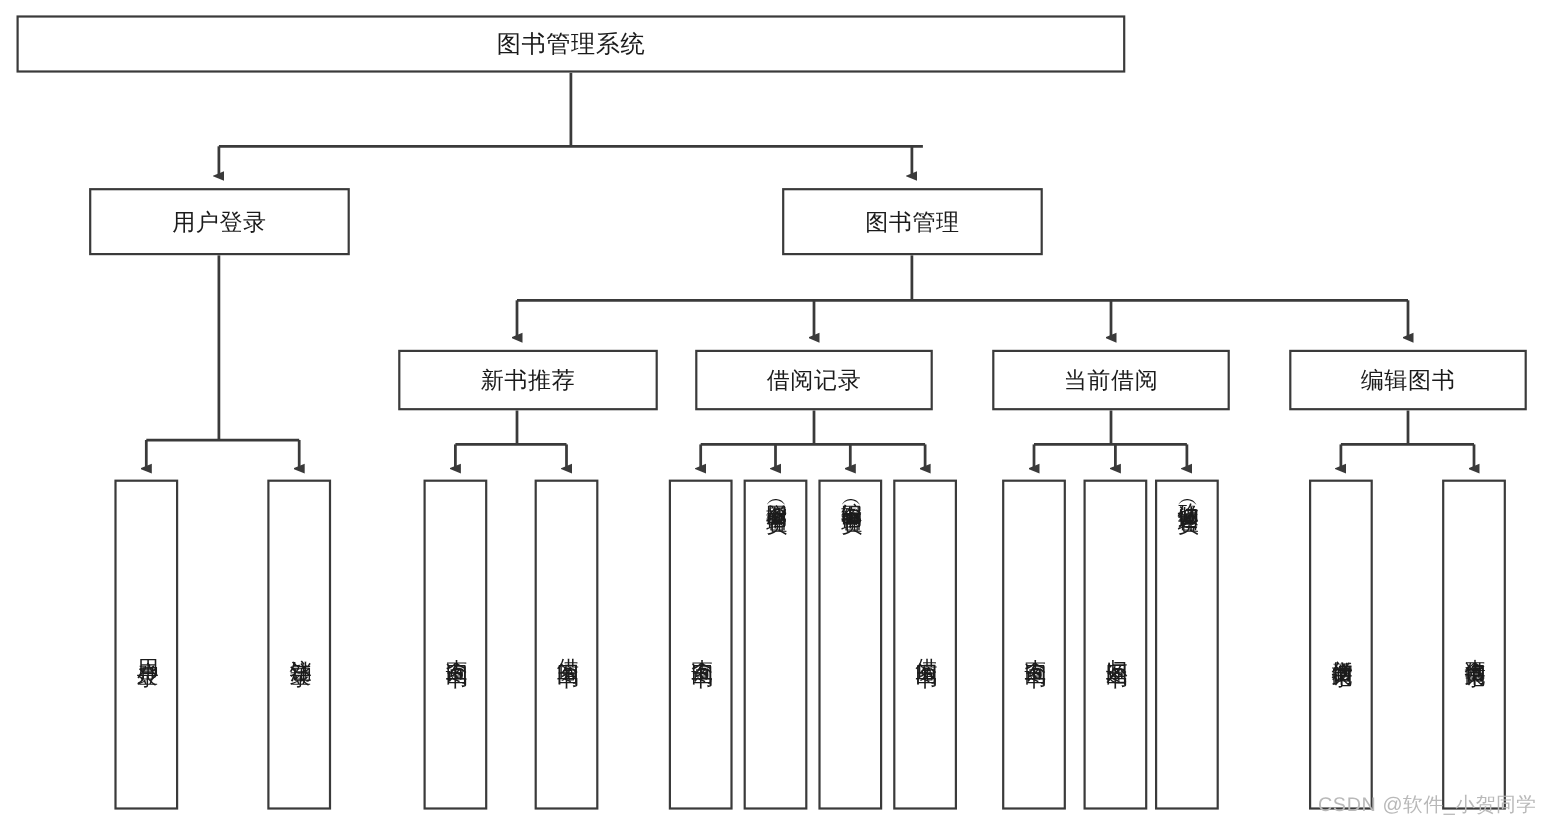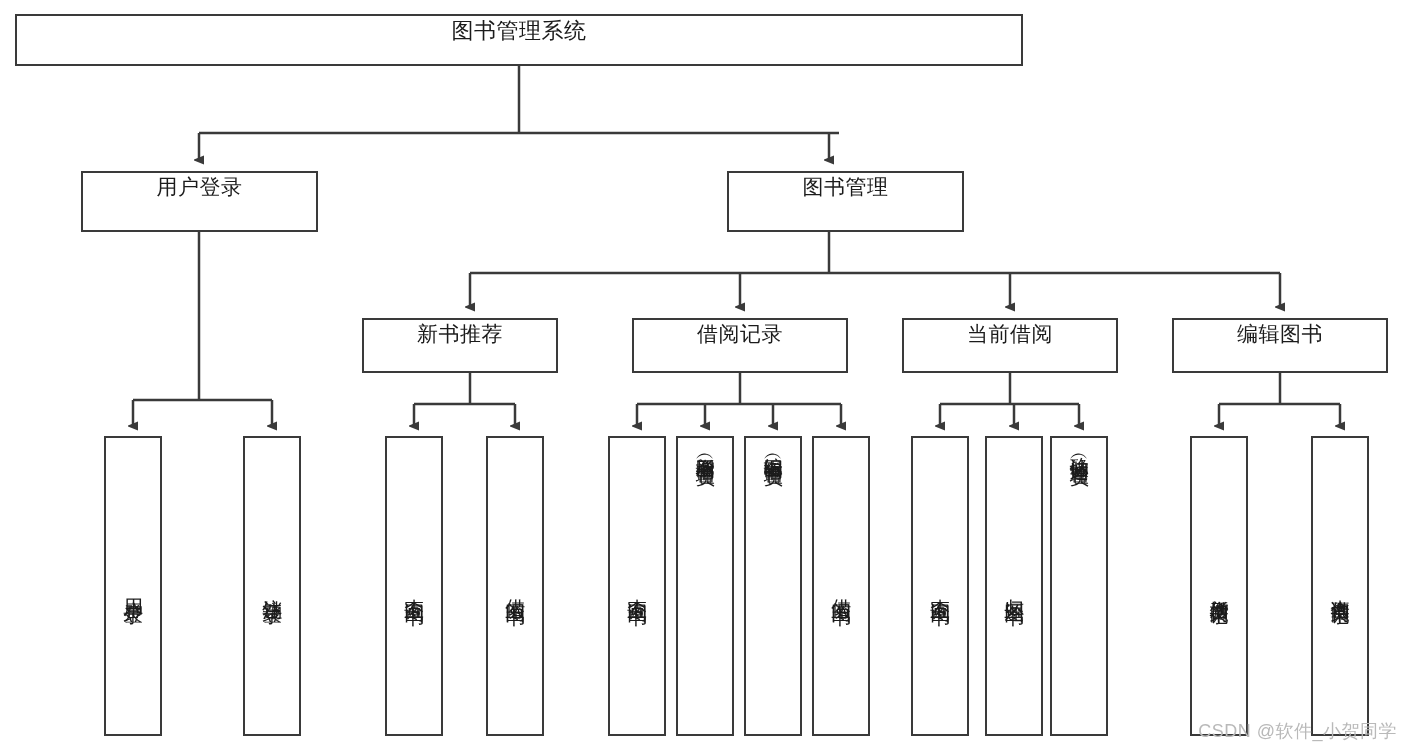--- a/index.html
+++ b/index.html
@@ -23,20 +23,21 @@
     position: absolute;
     left: 0;
     top: 0;
   }
   .node-box {
     position: absolute;
     box-sizing: border-box;
     border: 2.5px solid #3a3a3a;
     background: #ffffff;
     display: flex;
+    align-items: center;
     justify-content: center;
     color: #1b1b1b;
   }
   .node-h {
     font-size: 21px;
     letter-spacing: 0.5px;
     white-space: nowrap;
   }
   .node-root .node-h {
     font-size: 22px;
@@ -124,25 +125,25 @@
     </g>
   </svg>
 
   <div class="node-box node-root" style="left:15px; top:14px; width:1008px; height:52px;">
     <span class="node-h">图书管理系统</span>
   </div>
 
   <div class="node-box" style="left:81px; top:171px; width:237px; height:61px;">
     <span class="node-h">用户登录</span>
   </div>
-  <div class="node-box" style="left:711px; top:171px; width:237px; height:61px;margin-left:16px;">
+  <div class="node-box" style="left:711px; top:171px; width:237px; height:61px;">
     <span class="node-h">图书管理</span>
   </div>
 
-  <div class="node-box" style="left:362px; top:318px; width:196px; height:55px;">
+  <div class="node-box" style="left:362px; top:318px; width:236px; height:55px;">
     <span class="node-h">新书推荐</span>
   </div>
   <div class="node-box" style="left:632px; top:318px; width:216px; height:55px;">
     <span class="node-h">借阅记录</span>
   </div>
   <div class="node-box" style="left:902px; top:318px; width:216px; height:55px;">
     <span class="node-h">当前借阅</span>
   </div>
   <div class="node-box" style="left:1172px; top:318px; width:216px; height:55px;">
     <span class="node-h">编辑图书</span>

